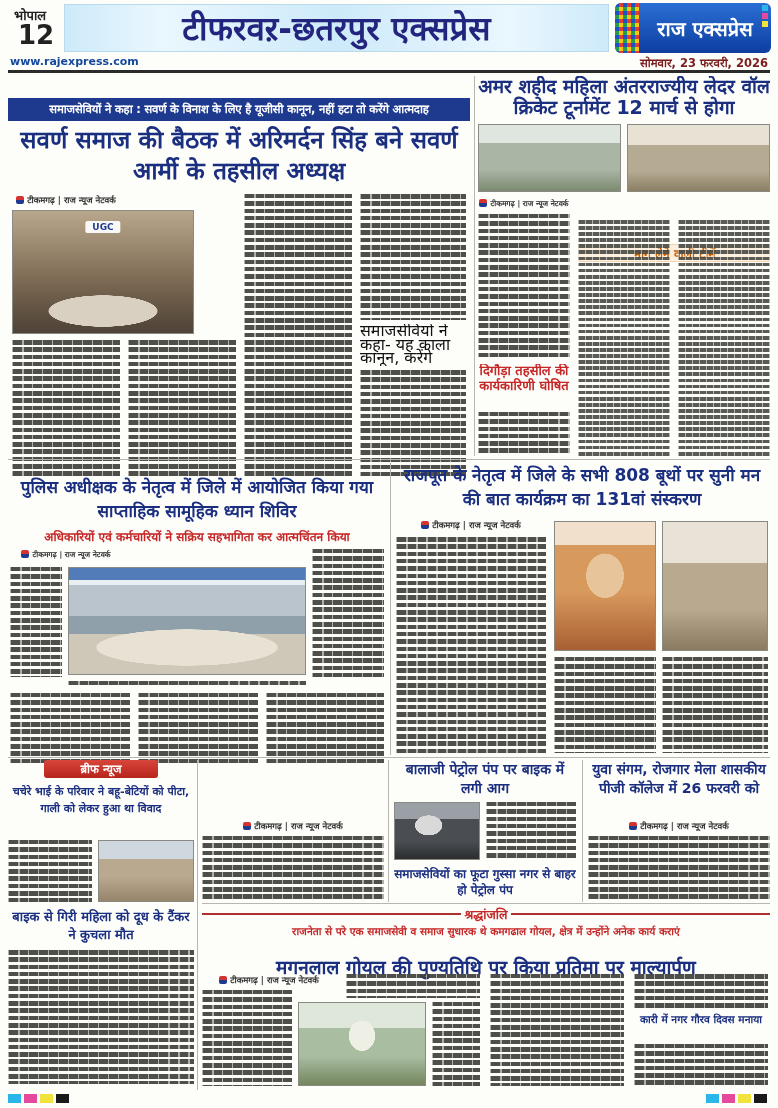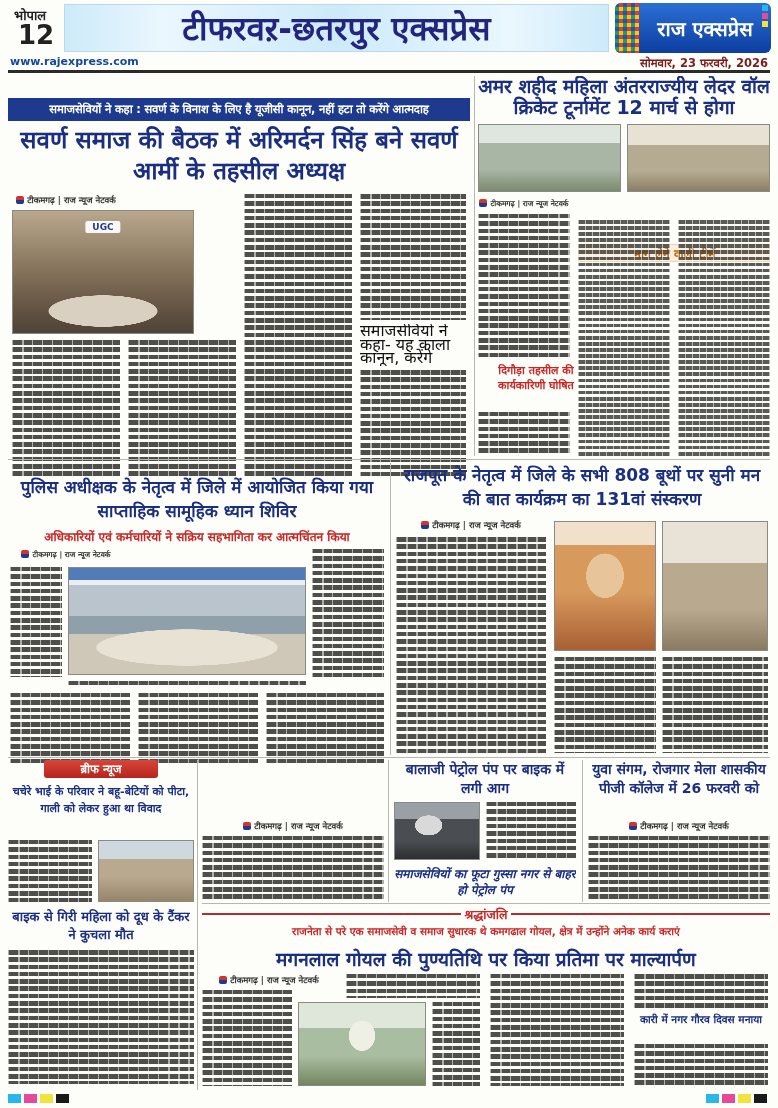--- a/index.html
+++ b/index.html
@@ -99,21 +99,21 @@
     <div class="abs hl" style="left:0;top:0;width:292px;height:46px;font-size:19px;line-height:21px;">अमर शहीद महिला अंतरराज्यीय लेदर वॉल क्रिकेट टूर्नामेंट 12 मार्च से होगा</div>
     <div class="photo" style="left:0;top:48px;width:143px;height:68px;
          background:linear-gradient(180deg,#dfe5df 0 28%,#a9b5a5 28% 68%,#7b8a6f 100%);"></div>
     <div class="photo" style="left:149px;top:48px;width:143px;height:68px;
          background:linear-gradient(180deg,#e8e2d4 0 30%,#b5ab93 30% 70%,#8a7f63 100%);"></div>
     <div class="abs byline" style="left:0;top:122px;width:92px;font-size:7.5px;">
       <span class="ic"></span>
       <span>टीकमगढ़ | राज न्यूज नेटवर्क</span>
     </div>
     <div class="fill" style="left:0;top:138px;width:92px;height:146px;"></div>
-    <div class="abs redsub" style="left:12px;top:288px;width:92px;height:44px;font-size:11px;line-height:14.5px;">दिगौड़ा तहसील की कार्यकारिणी घोषित</div>
+    <div class="abs redsub" style="left:0;top:288px;width:92px;height:44px;font-size:13px;line-height:14.5px;">दिगौड़ा तहसील की कार्यकारिणी घोषित</div>
     <div class="fill" style="left:0;top:336px;width:92px;height:44px;"></div>
     <div class="abs teamshdr" style="left:100px;top:120px;width:192px;height:18px;box-sizing:border-box;">भाग लेने वाली टीमें</div>
     <div class="fill small" style="left:100px;top:144px;width:92px;height:236px;"></div>
     <div class="fill small" style="left:200px;top:144px;width:92px;height:236px;"></div>
   </div>
 
   <div class="hline" style="left:8px;top:459px;width:762px;"></div>
 
   <div class="abs" style="left:8px;top:475px;width:378px;height:292px;">
     <div class="abs hl" style="left:0;top:0;width:378px;height:50px;font-size:17px;line-height:24px;">पुलिस अधीक्षक के नेतृत्व में जिले में आयोजित किया गया साप्ताहिक सामूहिक ध्यान शिविर</div>
@@ -176,21 +176,21 @@
   </div>
 
   <div class="vline" style="left:388px;top:760px;height:142px;"></div>
 
   <div class="abs" style="left:394px;top:760px;width:182px;height:140px;">
     <div class="abs hl" style="left:0;top:0;width:182px;height:38px;font-size:14px;line-height:19px;">बालाजी पेट्रोल पंप पर बाइक में लगी आग</div>
     <div class="photo" style="left:0;top:42px;width:86px;height:58px;
          background:radial-gradient(30px 22px at 40% 40%,#d9d9d9 0 45%,transparent 46%),
          linear-gradient(180deg,#9aa0a6 0 28%,#4a4e52 28% 68%,#2b2d30 100%);"></div>
     <div class="fill" style="left:92px;top:42px;width:90px;height:58px;"></div>
-    <div class="abs hl" style="left:0;top:106px;width:182px;height:34px;font-size:12px;line-height:16px;font-style:italic;">समाजसेवियों का फूटा गुस्सा नगर से बाहर हो पेट्रोल पंप</div>
+    <div class="abs hl" style="left:0;top:106px;width:182px;height:34px;font-size:12px;line-height:16px;">समाजसेवियों का फूटा गुस्सा नगर से बाहर हो पेट्रोल पंप</div>
   </div>
 
   <div class="vline" style="left:582px;top:760px;height:142px;"></div>
 
   <div class="abs" style="left:588px;top:760px;width:182px;height:140px;">
     <div class="abs hl" style="left:0;top:0;width:182px;height:57px;font-size:14px;line-height:19px;">युवा संगम, रोजगार मेला शासकीय पीजी कॉलेज में 26 फरवरी को</div>
     <div class="abs byline" style="left:0;top:60px;width:182px;">
       <span class="ic"></span>
       <span>टीकमगढ़ | राज न्यूज नेटवर्क</span>
     </div>
@@ -199,21 +199,21 @@
 
   <div class="hline" style="left:202px;top:903px;width:568px;"></div>
 
   <div class="abs" style="left:202px;top:906px;width:568px;height:182px;">
     <div class="abs seclines" style="left:0;top:0;width:568px;height:16px;">
       <div class="ln"></div>
       <div class="lb">श्रद्धांजलि</div>
       <div class="ln"></div>
     </div>
     <div class="abs redsub" style="left:0;top:18px;width:568px;height:15px;font-size:10.5px;white-space:nowrap;">राजनेता से परे एक समाजसेवी व समाज सुधारक थे कमगढाल गोयल, क्षेत्र में उन्होंने अनेक कार्य कराएं</div>
-    <div class="abs hl" style="left:0;top:40px;width:568px;height:28px;font-size:19px;line-height:26px;white-space:nowrap;">मगनलाल गोयल की पुण्यतिथि पर किया प्रतिमा पर माल्यार्पण</div>
+    <div class="abs hl" style="left:0;top:48px;width:568px;height:28px;font-size:19px;line-height:26px;white-space:nowrap;">मगनलाल गोयल की पुण्यतिथि पर किया प्रतिमा पर माल्यार्पण</div>
     <div class="abs byline" style="left:0;top:68px;width:134px;">
       <span class="ic"></span>
       <span>टीकमगढ़ | राज न्यूज नेटवर्क</span>
     </div>
     <div class="fill" style="left:0;top:84px;width:90px;height:96px;"></div>
     <div class="fill" style="left:144px;top:68px;width:134px;height:24px;"></div>
     <div class="photo" style="left:96px;top:96px;width:128px;height:84px;
          background:radial-gradient(26px 30px at 50% 40%,#eef0e6 0 50%,transparent 51%),
          linear-gradient(180deg,#dfe7da 0 30%,#a9bda0 30% 65%,#74865f 100%);"></div>
     <div class="fill" style="left:230px;top:96px;width:48px;height:84px;"></div>

